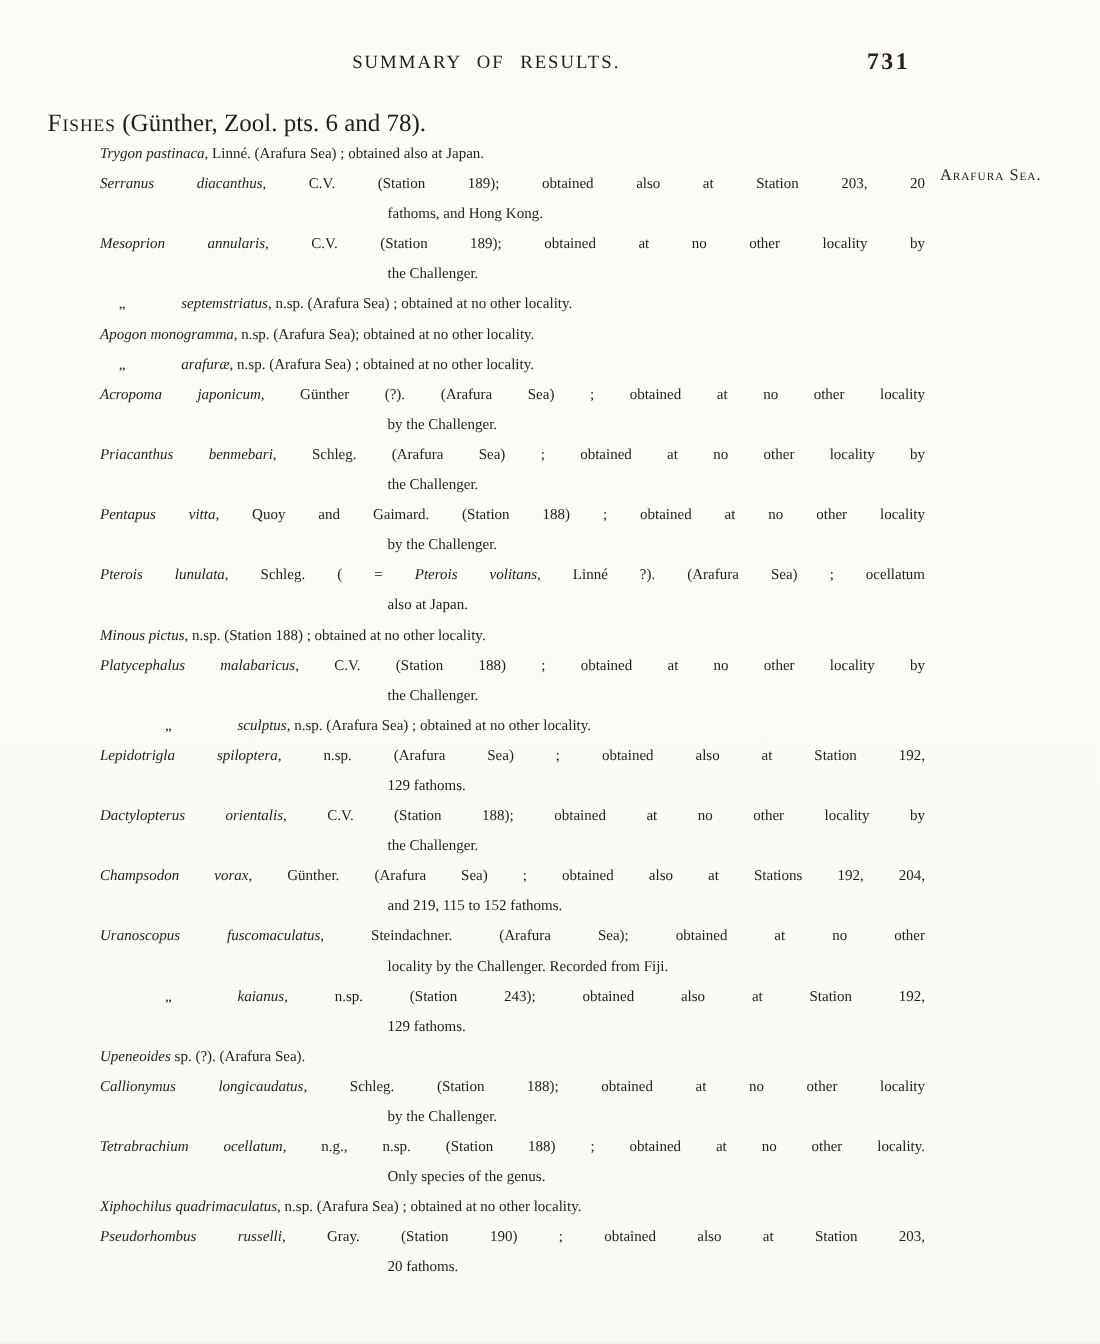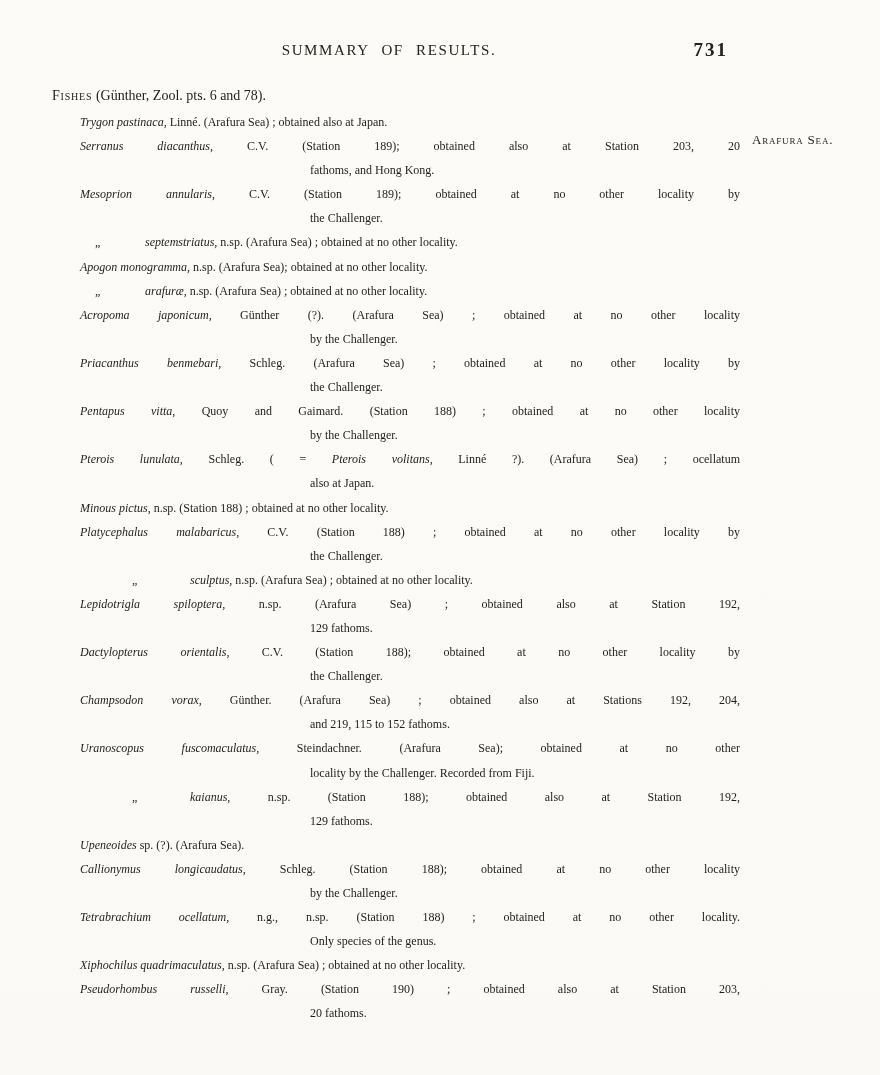--- a/index.html
+++ b/index.html
@@ -36,22 +36,22 @@
     right: 12px;
     font-size: 19px;
     font-weight: 700;
     letter-spacing: 2px;
     word-spacing: normal;
   }
   
   .section-heading {
     position: absolute;
     top: 88px;
-    left: 52px;
-    font-size: 14px;
+    left: 38px;
+    font-size: 20px;
   }
   .section-heading .sc {
     font-variant: small-caps;
     letter-spacing: 0.8px;
   }
   .margin-note {
     position: absolute;
     top: 92px;
     left: 752px;
     font-size: 13px;
@@ -162,21 +162,21 @@
       </div>
       <div class="entry">
         <div class="line1 just"><span class="sci">Champsodon vorax</span><span>, Günther.  (Arafura Sea) ; obtained also at Stations 192, 204,</span></div>
         <div class="cont">and 219, 115 to 152 fathoms.</div>
       </div>
       <div class="entry">
         <div class="line1 just"><span class="sci">Uranoscopus fuscomaculatus</span><span>, Steindachner.  (Arafura Sea); obtained at no other</span></div>
         <div class="cont">locality by the Challenger.  Recorded from Fiji.</div>
       </div>
       <div class="entry">
-        <div class="line1 just"><span class="ditto lvl2">„</span><span class="sci">kaianus</span><span>, n.sp.  (Station 188); obtained also at Station 192,</span></div>
+        <div class="line1 just"><span class="ditto lvl2">„</span><span class="sci">kaianus</span><span>, n.sp.  (Station 243); obtained also at Station 192,</span></div>
         <div class="cont">129 fathoms.</div>
       </div>
       <div class="entry">
         <div class="line1"><span class="sci">Upeneoides</span><span> sp. (?).  (Arafura Sea).</span></div>
       </div>
       <div class="entry">
         <div class="line1 just"><span class="sci">Callionymus longicaudatus</span><span>, Schleg.  (Station 188); obtained at no other locality</span></div>
         <div class="cont">by the Challenger.</div>
       </div>
       <div class="entry">

